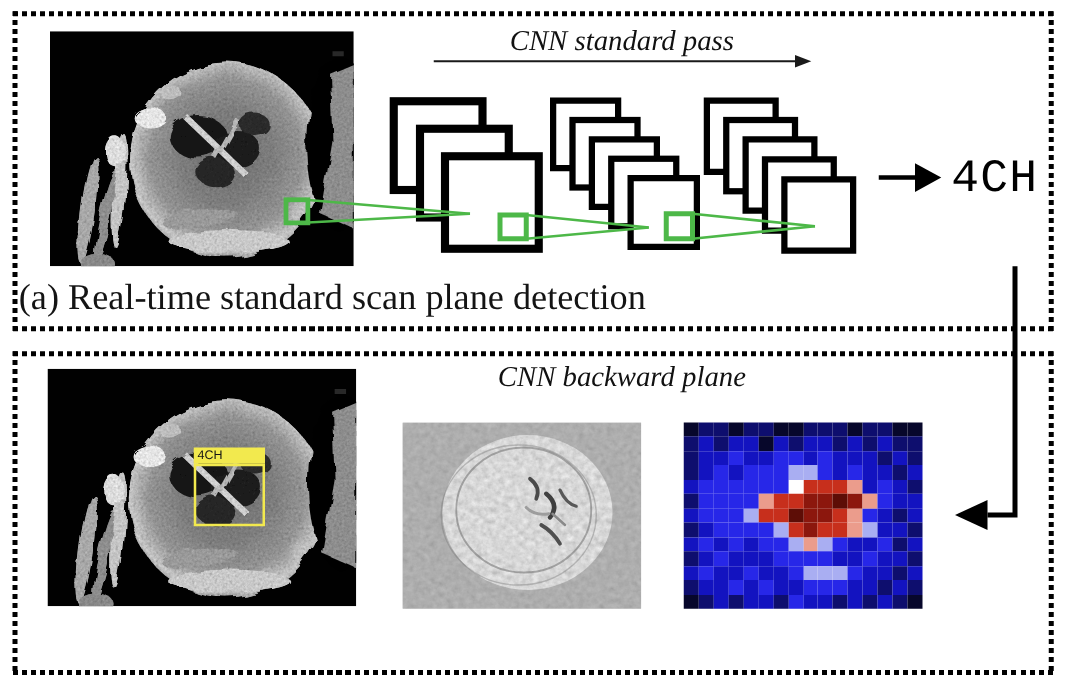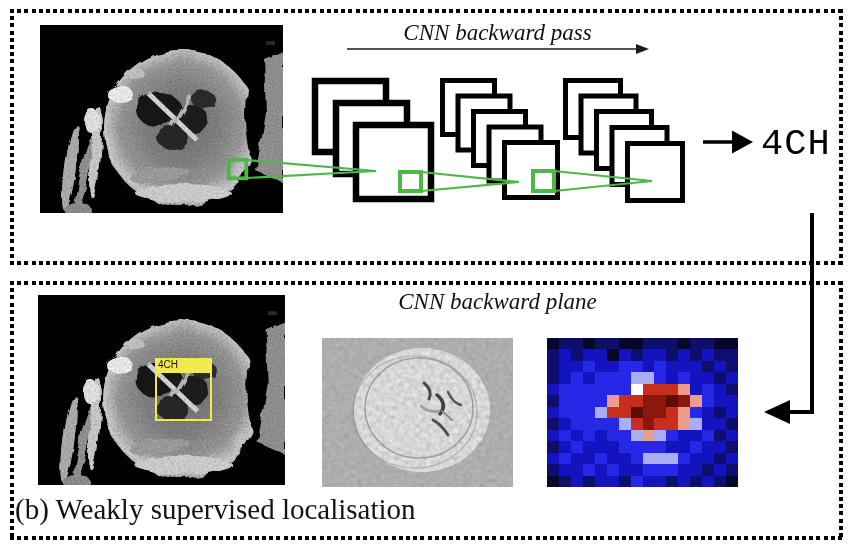--- a/index.html
+++ b/index.html
@@ -109,24 +109,25 @@
     <div class="dot-h top"></div>
     <div class="dot-h bot"></div>
     <div class="dot-v lft"></div>
     <div class="dot-v rgt"></div>
   </div>
 
   <svg class="abs" style="left:40px;top:25px" width="243" height="188" viewBox="0 0 243 188">
       <use href="#usArt"></use>
     </svg>
 
-  <div class="flowlabel" style="left:347px;top:20px;width:301px">CNN backward pass</div>
+  <div class="flowlabel" style="left:347px;top:20px;width:301px">CNN standard pass</div>
 
   <div class="outlabel" style="left:761px;top:126px">4CH</div>
 
+  <div class="caption" style="left:15px;top:222px">(a) Real-time standard scan plane detection</div>
 
   <svg class="abs" style="left:38px;top:295px" width="247" height="190" viewBox="0 0 243 188" preserveAspectRatio="none">
       <use href="#usArt"></use>
     </svg>
 
   <div class="bbox" style="left:155px;top:358px">
     <div class="bbox-label">4CH</div>
     <div class="bbox-rect"></div>
   </div>
 
@@ -340,21 +341,20 @@
       <div style="background: rgb(19, 19, 192);"></div>
       <div style="background: rgb(19, 19, 192);"></div>
       <div style="background: rgb(14, 14, 110);"></div>
       <div style="background: rgb(19, 19, 192);"></div>
       <div style="background: rgb(14, 14, 110);"></div>
       <div style="background: rgb(19, 19, 192);"></div>
       <div style="background: rgb(14, 14, 110);"></div>
       <div style="background: rgb(7, 7, 43);"></div>
     </div>
 
-  <div class="caption" style="left:15px;top:493px">(b) Weakly supervised localisation</div>
 
   <svg class="abs" style="left:0;top:0" width="856" height="550" viewBox="0 0 856 550">
 
     <g stroke="#1a1a1a" fill="#1a1a1a">
       <line x1="347" y1="49" x2="637" y2="49" stroke-width="1.6"></line>
       <polygon points="636,44 649,49 636,54" stroke="none"></polygon>
     </g>
 
     <g fill="#ffffff" stroke="#000000" stroke-width="6.5">
       <rect x="315" y="81" width="71" height="71"></rect>

